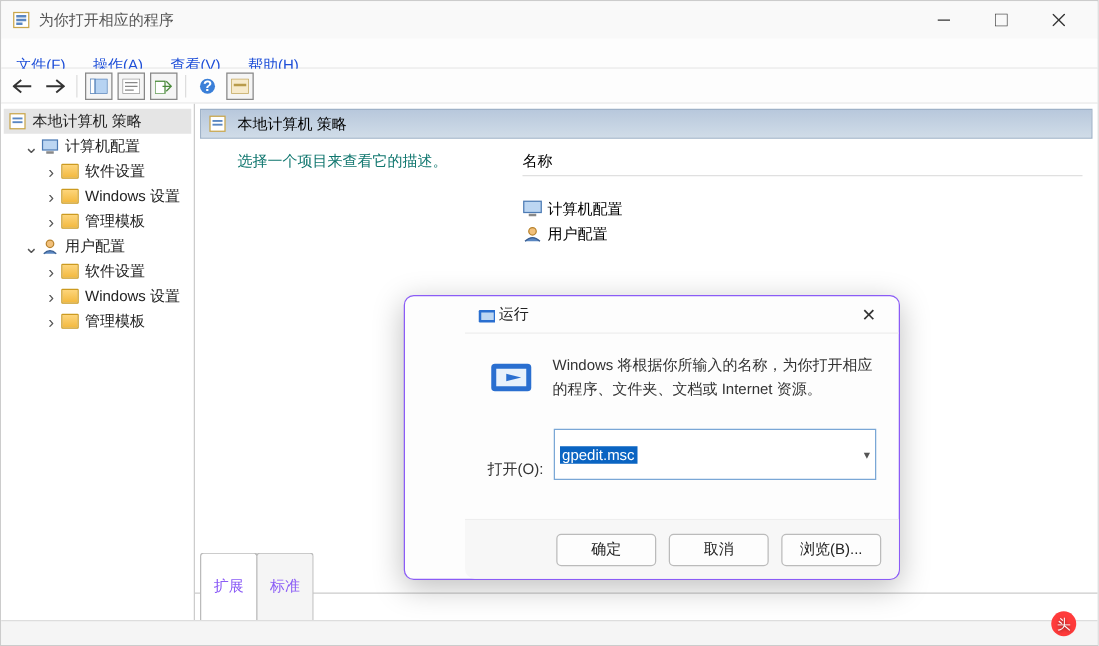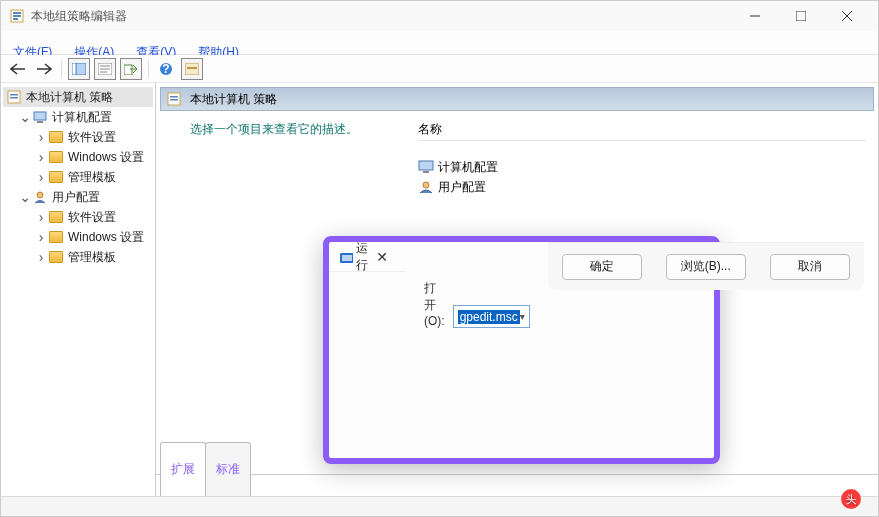--- a/index.html
+++ b/index.html
@@ -41,34 +41,34 @@
 .list-row { display: flex; align-items: center; height: 20px; gap: 4px; }
 .comp-icon { width: 16px; height: 14px; display: inline-flex; }
 
 .tabs { height: 22px; display: flex; align-items: flex-end; padding-left: 4px; border-top: 1px solid #ccc; }
 .tab { border: 1px solid #bbb; border-bottom: none; border-radius: 3px 3px 0 0; padding: 18px 10px; background: #f5f5f5; margin-right: -1px; color: #8b5cf6; }
 .tab.active { background: #fff; }
 
 .statusbar { height: 20px; background: #f5f5f5; border-top: 1px solid #ddd; }
 
 
-.dialog { position: absolute; left: 323px; top: 236px; width: 397px; height: 228px; background: #fdfdfd; border: 6px solid #8b5cf6; border-radius: 8px; box-shadow: 0 6px 24px rgba(0,0,0,0.25); display: flex; flex-direction: row; }
+.dialog { position: absolute; left: 323px; top: 236px; width: 397px; height: 228px; background: #fdfdfd; border: 1px solid #8b5cf6; border-radius: 8px; box-shadow: 0 6px 24px rgba(0,0,0,0.25); display: flex; flex-direction: column; padding-left: 48px; }
 .dlg-title { height: 30px; display: flex; align-items: center; padding: 0 10px; border-bottom: 1px solid #eee; }
 .dlg-title .t { flex: 1; color: #222; }
 .dlg-close { width: 28px; height: 22px; display: flex; align-items: center; justify-content: center; font-size: 14px; color: #333; }
 .dlg-body { flex: 1; padding: 16px 18px 8px 18px; }
 .dlg-row1 { display: flex; gap: 14px; align-items: flex-start; }
 .run-icon { width: 38px; height: 38px; }
 .dlg-desc { line-height: 1.6; color: #333; flex: 1; }
 .dlg-row2 { display: flex; align-items: flex-end; gap: 8px; margin-top: 22px; }
 .open-label { color: #333; }
-.combo { flex: 1; height: 23px; display: flex; align-items: center; border: 1px solid #7aa7d6; background: #fff; padding: 0 4px; }
+.combo { flex: 1; height: 41px; display: flex; align-items: center; border: 1px solid #7aa7d6; background: #fff; padding: 0 4px; }
 .combo .val { background: #0a64c2; color: #fff; padding: 0 2px; }
 .combo .dd { margin-left: auto; color: #555; font-size: 10px; }
-.dlg-actions { height: 48px; border-top: 1px solid #eee; background: #f7f7f7; display: flex; align-items: center; justify-content: flex-end; gap: 24px; padding: 0 14px; border-radius: 0 0 8px 8px; }
+.dlg-actions { height: 48px; border-top: 1px solid #eee; background: #f7f7f7; display: flex; align-items: center; justify-content: flex-end; gap: 10px; padding: 0 14px; border-radius: 0 0 8px 8px; }
 .btn { min-width: 80px; height: 26px; border: 1px solid #bbb; background: #fdfdfd; border-radius: 4px; display: flex; align-items: center; justify-content: center; color: #222; padding: 0 12px; }
 
 .watermark { position: absolute; right: 18px; bottom: 8px; color: #fff; font-size: 18px; font-weight: 500; text-shadow: 0 1px 3px rgba(0,0,0,0.6); display: flex; align-items: center; gap: 6px; }
 .wm-badge { width: 20px; height: 20px; border-radius: 50%; background: #ff3b3b; color: #fff; font-size: 11px; display: flex; align-items: center; justify-content: center; }
 
 svg { display: block; }
 </style>
 </head>
 <body>
 
@@ -76,21 +76,21 @@
 
   <div class="titlebar">
     <span class="icon">
       <svg width="16" height="16">
           <rect x="2" y="2" width="12" height="12" fill="#fff" stroke="#c9a64b"></rect>
           <rect x="4" y="4" width="8" height="2" fill="#5a87c2"></rect>
           <rect x="4" y="7" width="8" height="2" fill="#5a87c2"></rect>
           <rect x="4" y="10" width="5" height="2" fill="#5a87c2"></rect>
         </svg>
     </span>
-    <span class="title">本地组策略编辑器</span>
+    <span class="title">为你打开相应的程序</span>
     <div class="win-controls">
       <div class="win-btn">
           <svg width="10" height="10">
             <line x1="0" y1="5" x2="10" y2="5" stroke="#333"></line>
           </svg>
         </div>
       <div class="win-btn">
           <svg width="10" height="10">
             <rect x="0" y="0" width="10" height="10" fill="none" stroke="#333"></rect>
           </svg>
@@ -276,30 +276,40 @@
     <span class="node-icon">
         <svg width="16" height="16">
           <rect x="1" y="3" width="14" height="10" rx="1" fill="#2a6fd0"></rect>
           <rect x="3" y="5" width="10" height="6" fill="#bcd6f2"></rect>
         </svg>
       </span>
     <span class="t">运行</span>
     <div class="dlg-close">✕</div>
   </div>
   <div class="dlg-body">
+    <div class="dlg-row1">
+      <span class="run-icon">
+        <svg width="38" height="38">
+            <rect x="3" y="8" width="32" height="22" rx="3" fill="#2a6fd0"></rect>
+            <rect x="7" y="12" width="24" height="14" fill="#e8f1fb"></rect>
+            <path d="M15 16 L27 19 L15 22 Z" fill="#2a6fd0"></path>
+          </svg>
+      </span>
+      <div class="dlg-desc">Windows 将根据你所输入的名称，为你打开相应的程序、文件夹、文档或 Internet 资源。</div>
+    </div>
     <div class="dlg-row2">
       <span class="open-label">打开(O):</span>
       <div class="combo">
         <span class="val">gpedit.msc</span>
         <span class="dd">▾</span>
       </div>
     </div>
   </div>
   <div class="dlg-actions">
     <div class="btn">确定</div>
+    <div class="btn">取消</div>
     <div class="btn">浏览(B)...</div>
-    <div class="btn">取消</div>
   </div>
 </div>
 
 <div class="watermark">
   <span class="wm-badge">头</span>
 </div>
 
 </body></html>

